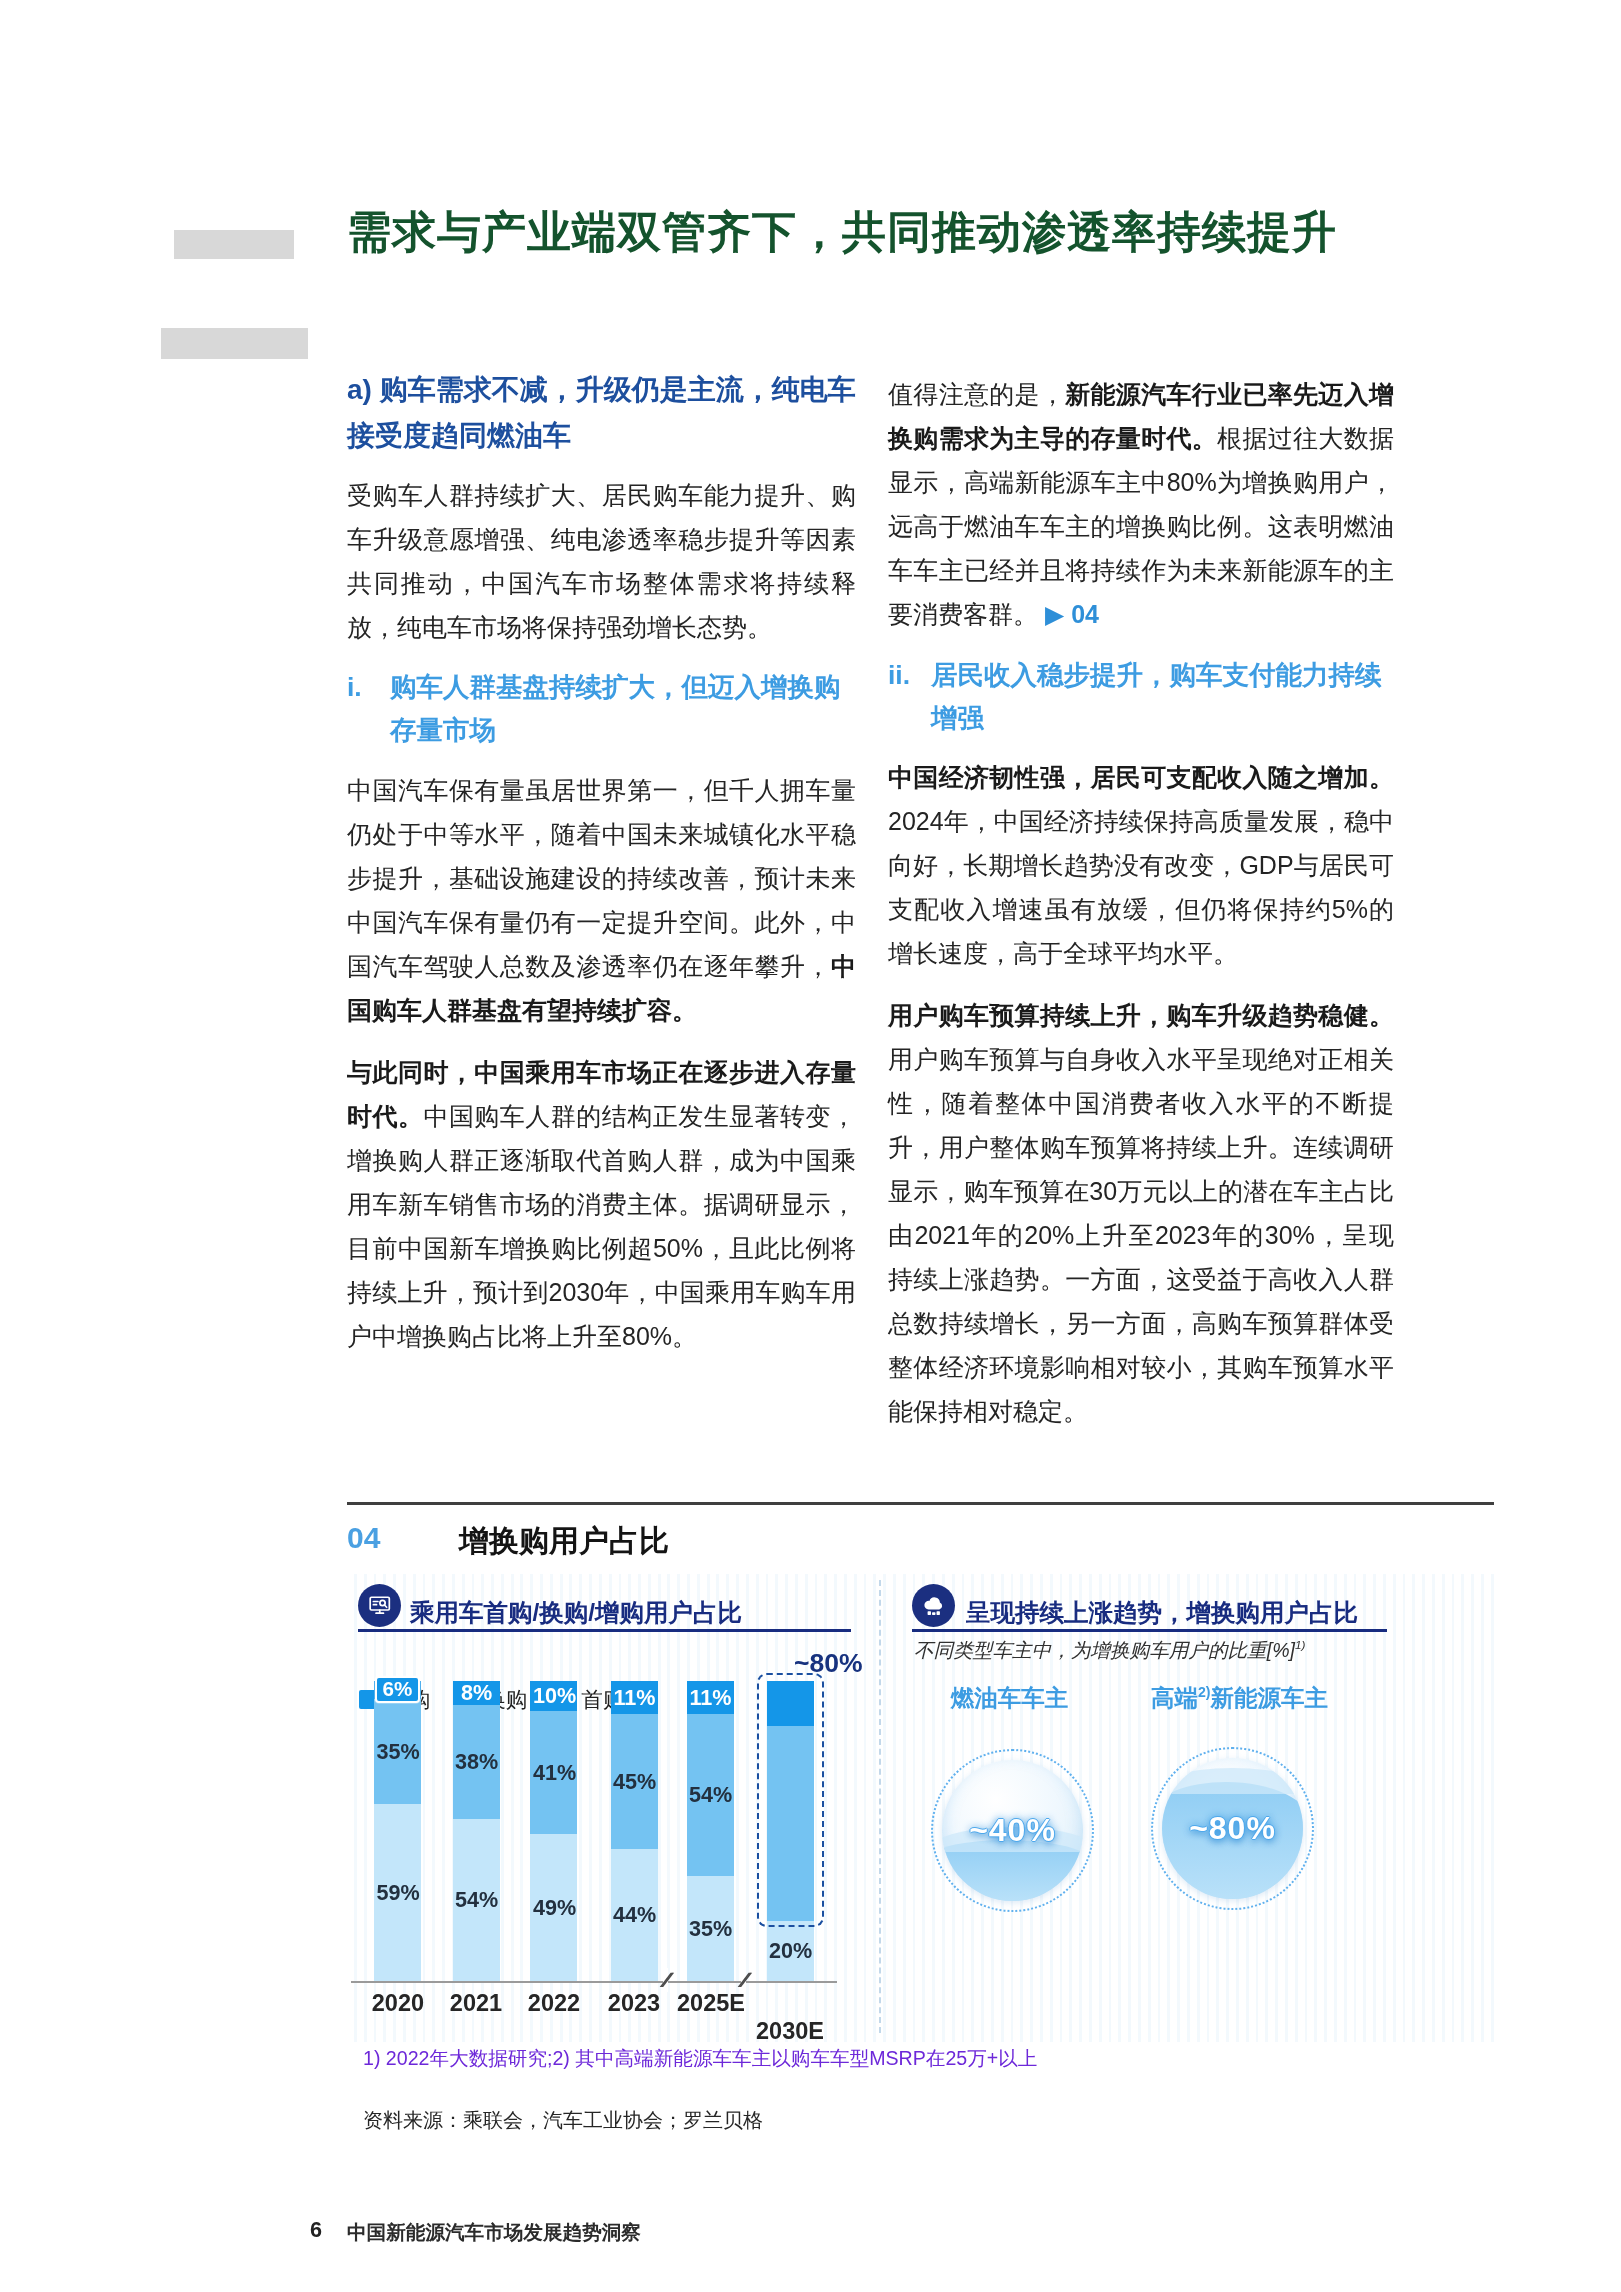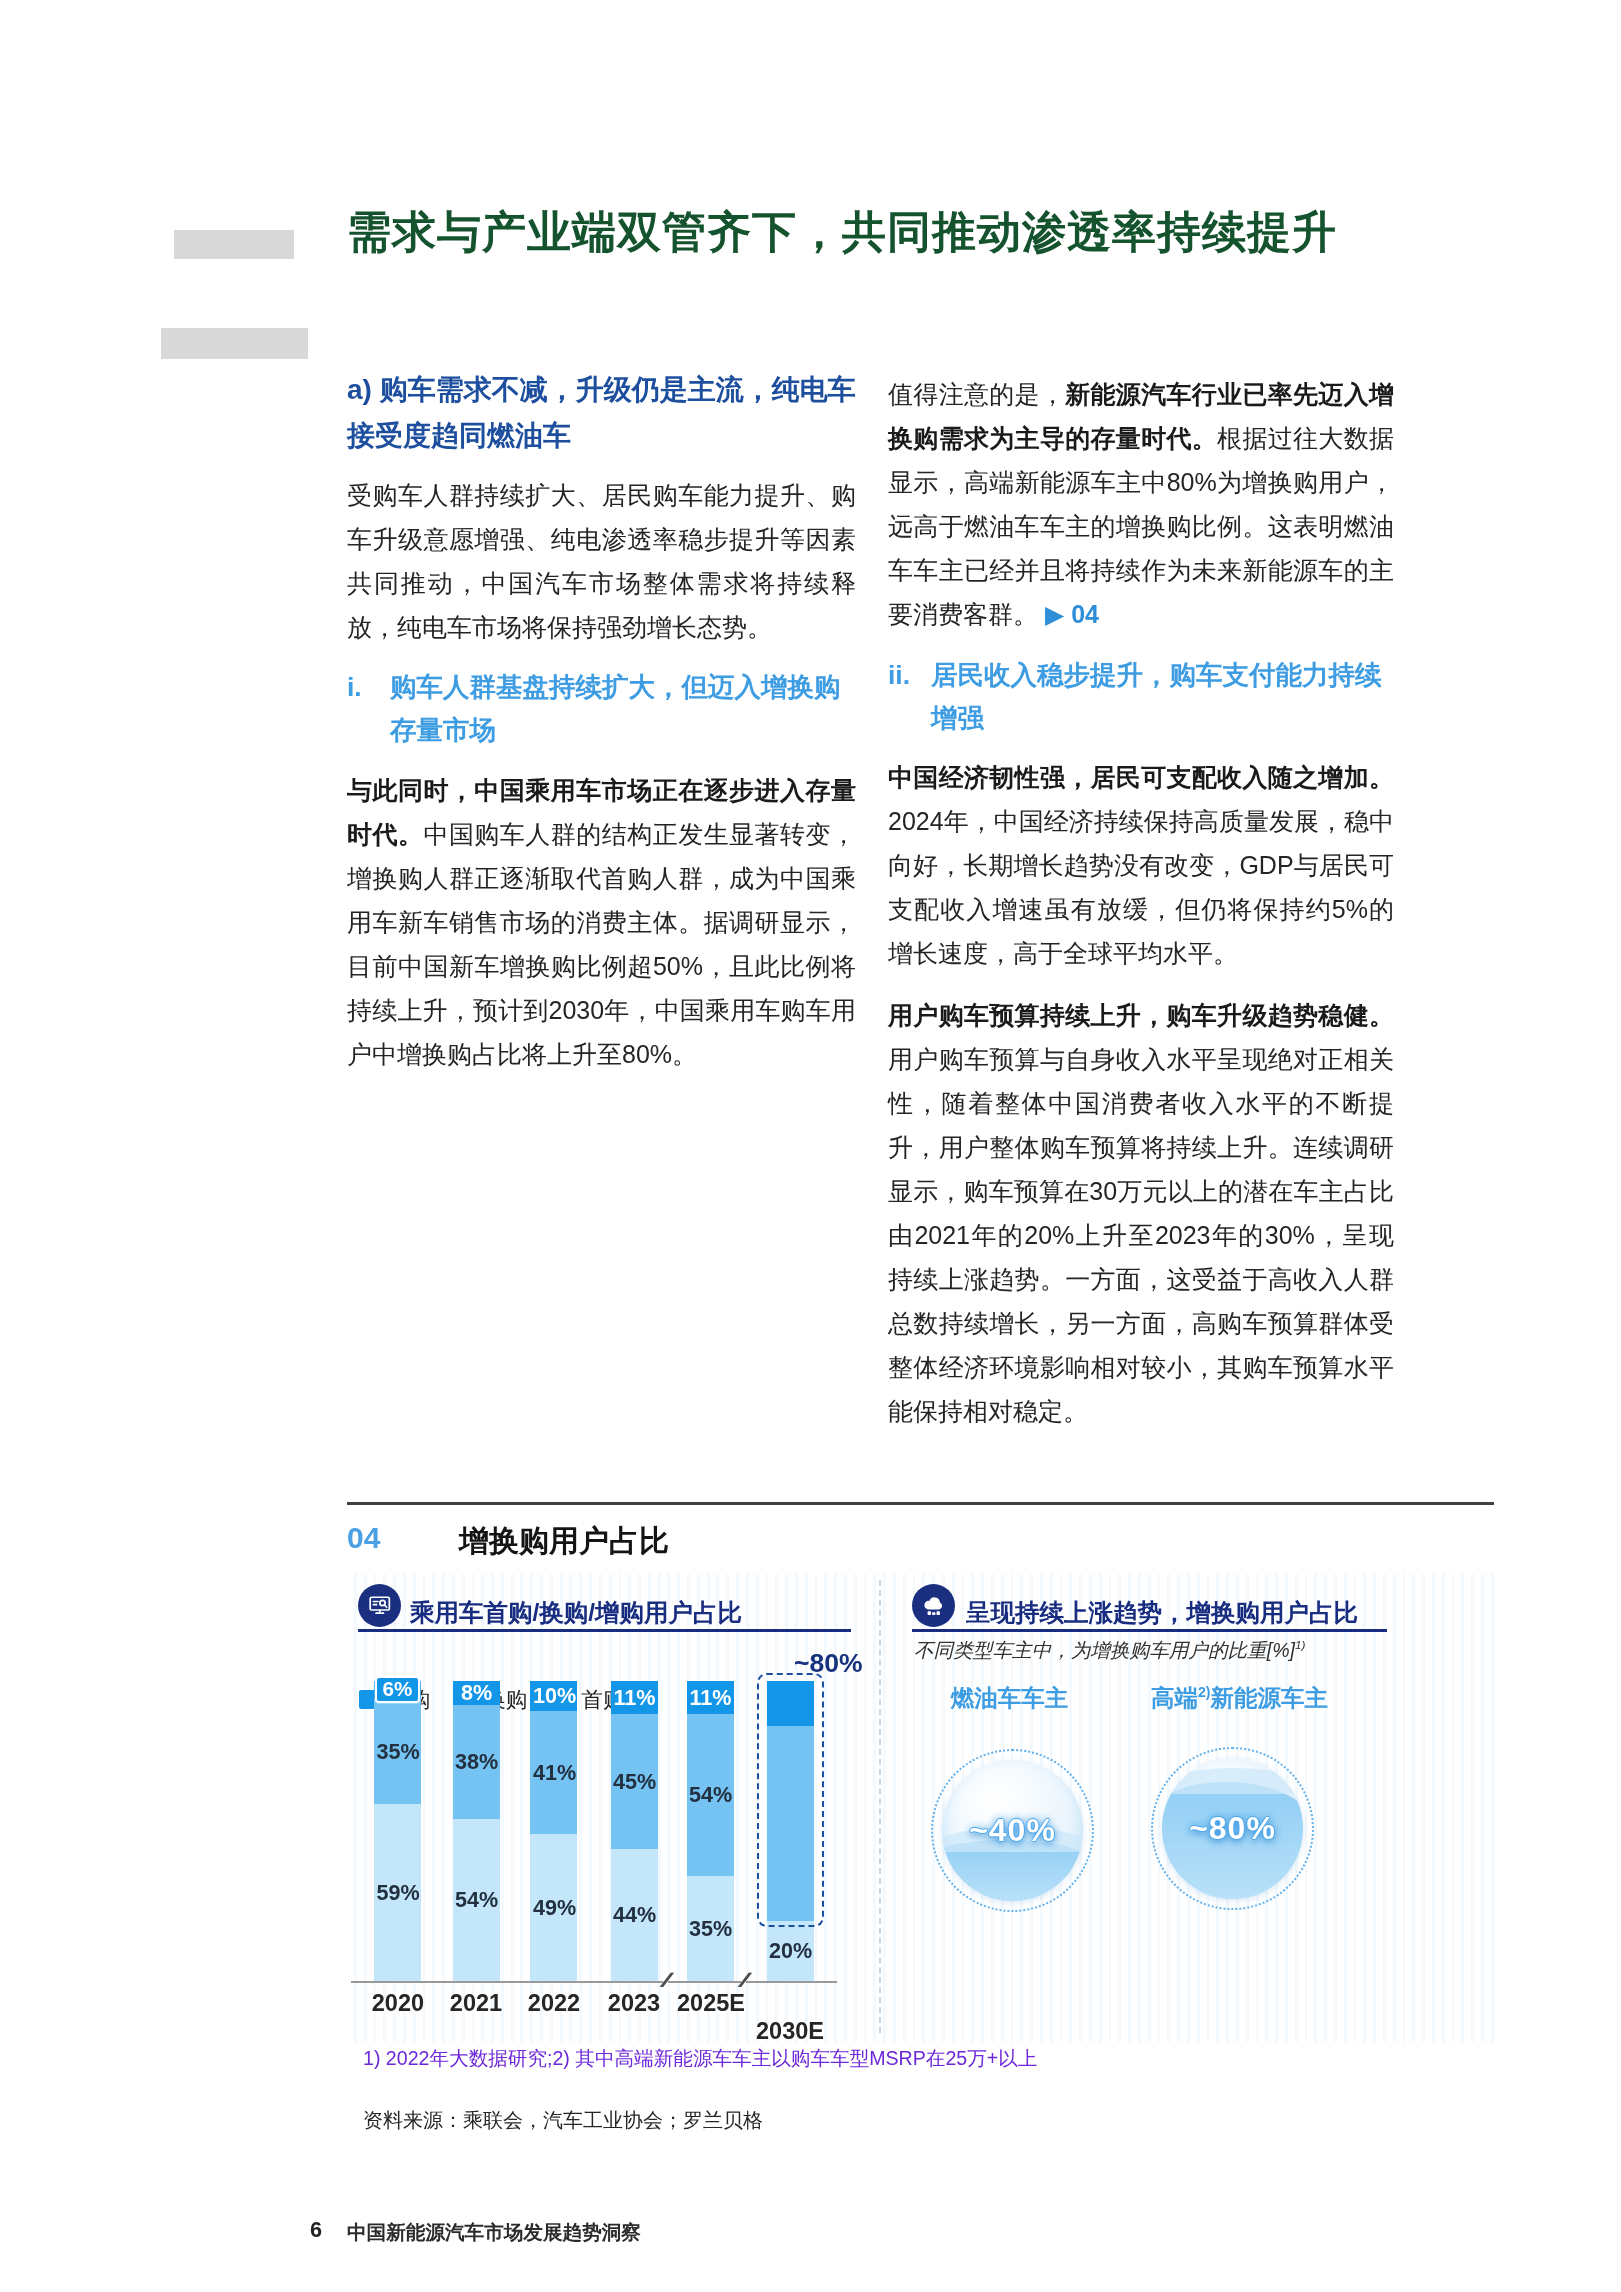--- a/index.html
+++ b/index.html
@@ -101,20 +101,21 @@
 
   <h1 class="page-title">需求与产业端双管齐下，共同推动渗透率持续提升</h1>
 
   <div class="col col-left">
     <h2 class="h-a">a) 购车需求不减，升级仍是主流，纯电车接受度趋同燃油车</h2>
     <p>受购车人群持续扩大、居民购车能力提升、购车升级意愿增强、纯电渗透率稳步提升等因素共同推动，中国汽车市场整体需求将持续释放，纯电车市场将保持强劲增长态势。</p>
     <h3 class="h-sub">
       <span class="mk">i.</span>
       <span class="ht">购车人群基盘持续扩大，但迈入增换购存量市场</span>
     </h3>
+    <p><span>中国汽车保有量虽居世界第一，但千人拥车量仍处于中等水平，随着中国未来城镇化水平稳步提升，基础设施建设的持续改善，预计未来中国汽车保有量仍有一定提升空间。此外，中国汽车驾驶人总数及渗透率仍在逐年攀升，</span><span class="b">中国购车人群基盘有望持续扩容。</span></p>
     <p><span class="b">与此同时，中国乘用车市场正在逐步进入存量时代。</span><span>中国购车人群的结构正发生显著转变，增换购人群正逐渐取代首购人群，成为中国乘用车新车销售市场的消费主体。据调研显示，目前中国新车增换购比例超50%，且此比例将持续上升，预计到2030年，中国乘用车购车用户中增换购占比将上升至80%。</span></p>
   </div>
 
   <div class="col col-right">
     <p><span>值得注意的是，</span><span class="b">新能源汽车行业已率先迈入增换购需求为主导的存量时代。</span><span>根据过往大数据显示，高端新能源车主中80%为增换购用户，远高于燃油车车主的增换购比例。这表明燃油车车主已经并且将持续作为未来新能源车的主要消费客群。  </span><span class="b ref">▶ 04</span></p>
     <h3 class="h-sub">
       <span class="mk">ii.</span>
       <span class="ht">居民收入稳步提升，购车支付能力持续增强</span>
     </h3>
     <p><span class="b">中国经济韧性强，居民可支配收入随之增加。</span><span>2024年，中国经济持续保持高质量发展，稳中向好，长期增长趋势没有改变，GDP与居民可支配收入增速虽有放缓，但仍将保持约5%的增长速度，高于全球平均水平。</span></p>

